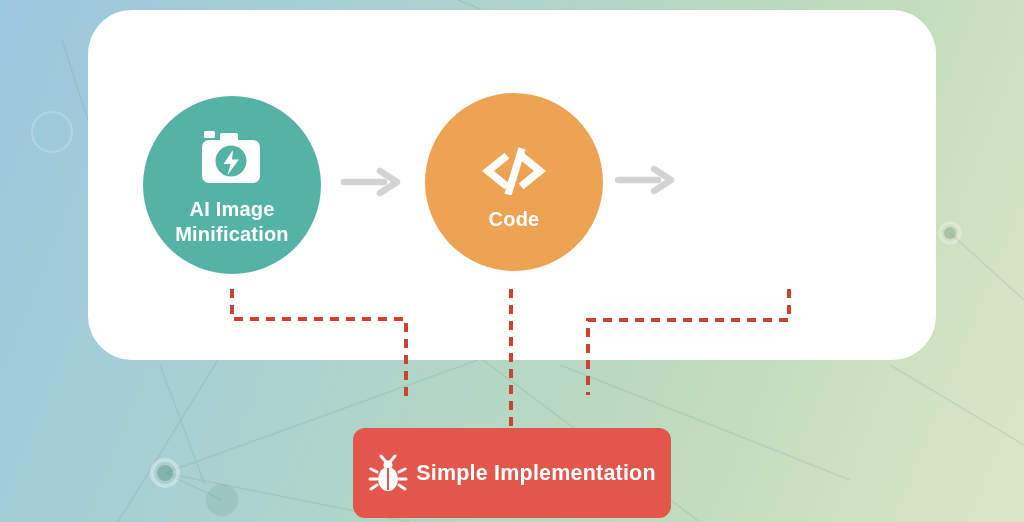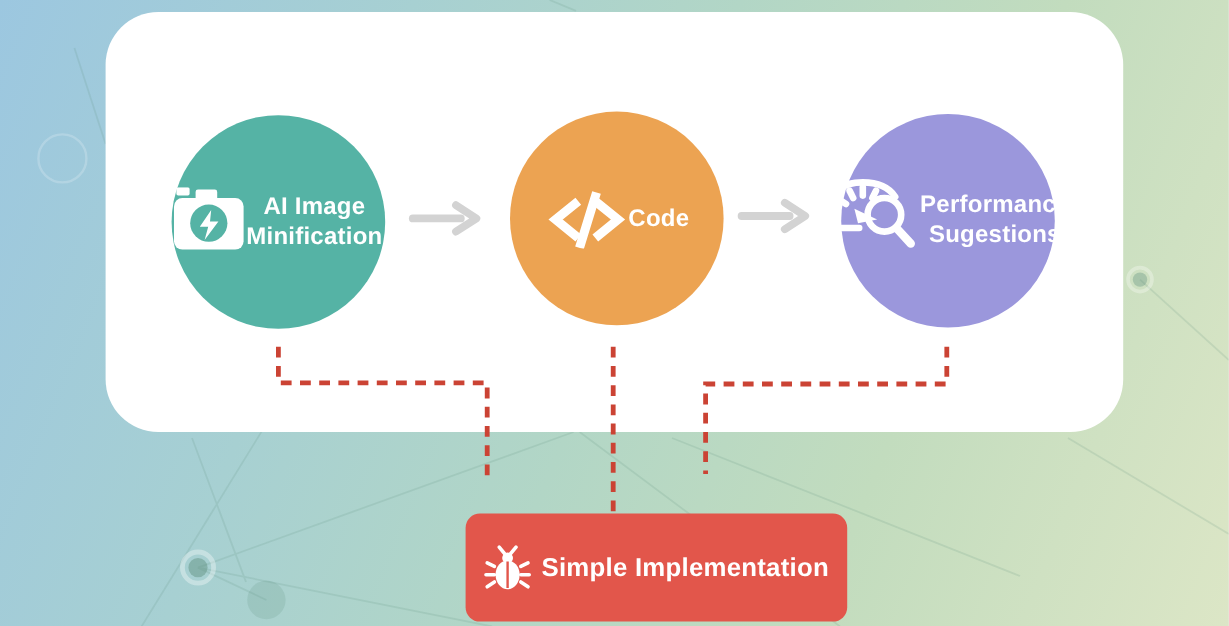--- a/index.html
+++ b/index.html
@@ -9,36 +9,36 @@
   }
   .stage svg{display:block;}
   .mesh{position:absolute;left:0;top:0;pointer-events:none;}
   .card{
     position:absolute;left:88px;top:10px;width:848px;height:350px;
     background:#ffffff;border-radius:44px;
   }
   .connectors{position:absolute;left:0;top:0;pointer-events:none;}
   .circle{
     position:absolute;width:178px;height:178px;border-radius:50%;
-    display:flex;flex-direction:row;align-items:center;justify-content:center;
+    display:flex;flex-direction:column;align-items:center;justify-content:center;
     text-align:center;color:#fff;
   }
   .circle .icon{height:62px;display:flex;align-items:flex-end;justify-content:center;margin-bottom:12px;}
   .label{font-weight:700;font-size:20px;line-height:25px;letter-spacing:.2px;}
   .label span{display:block;}
   .c-teal{background:#55b3a5;left:143px;top:96px;}
   .c-orange{background:#eca352;left:425px;top:93px;}
   .c-purple{background:#9b97dc;left:701px;top:95px;}
   .arrow{position:absolute;}
   .arrow-1{left:340px;top:167px;}
   .arrow-2{left:614px;top:165px;}
   .result{
     position:absolute;left:353px;top:428px;width:318px;height:90px;
     background:#e2564b;border-radius:12px;
-    display:flex;align-items:center;justify-content:center;gap:8px;color:#fff;margin-left:35px;
+    display:flex;align-items:center;justify-content:center;gap:8px;color:#fff;
   }
   .result .label{font-size:21.5px;line-height:28px;}
 </style>
 </head>
 <body>
 
 <div class="stage">
 
   <svg class="mesh" width="1024" height="522">
     <g stroke="#5e8f7d" stroke-width="1.5" opacity="0.16" fill="none">
@@ -112,40 +112,20 @@
     </div>
   </div>
 
   <svg class="arrow arrow-2" width="62" height="30">
     <g stroke="#d3d3d3" stroke-width="6.5" fill="none" stroke-linecap="round" stroke-linejoin="round">
       <line x1="4" y1="15" x2="44" y2="15"></line>
       <polyline points="40,4 57,15 40,26"></polyline>
     </g>
   </svg>
 
-  <div class="circle c-purple">
-    <div class="icon">
-      <svg width="78" height="60" viewBox="0 0 78 60">
-        <g stroke="#fff" stroke-width="5.5" fill="none" stroke-linecap="round" stroke-linejoin="round">
-          <path d="M27 41 H11 Q4 41 4 34 V25 Q4 3 30 3 Q49 3 57 15"></path>
-          <line x1="30" y1="7" x2="30" y2="14"></line>
-          <line x1="19" y1="10" x2="22" y2="16"></line>
-          <line x1="10" y1="17" x2="16" y2="21"></line>
-          <line x1="41" y1="10" x2="38" y2="16"></line>
-        </g>
-        <polygon points="42,34 23,25 26,37" fill="#fff"></polygon>
-        <circle cx="48" cy="30" r="14" fill="none" stroke="#fff" stroke-width="5.5"></circle>
-        <line x1="58" y1="41" x2="70" y2="54" stroke="#fff" stroke-width="7" stroke-linecap="round"></line>
-      </svg>
-    </div>
-    <div class="label">
-      <span>Performance</span>
-      <span>Sugestions</span>
-    </div>
-  </div>
 
   <div class="result">
     <div>
       <svg width="40" height="44" viewBox="0 0 40 44">
         <g stroke="#fff" stroke-width="3" stroke-linecap="round">
           <line x1="13" y1="5" x2="18" y2="11"></line>
           <line x1="27" y1="5" x2="22" y2="11"></line>
           <line x1="9" y1="21" x2="3" y2="18"></line>
           <line x1="9" y1="28" x2="2" y2="28"></line>
           <line x1="9" y1="34" x2="3" y2="38"></line>

